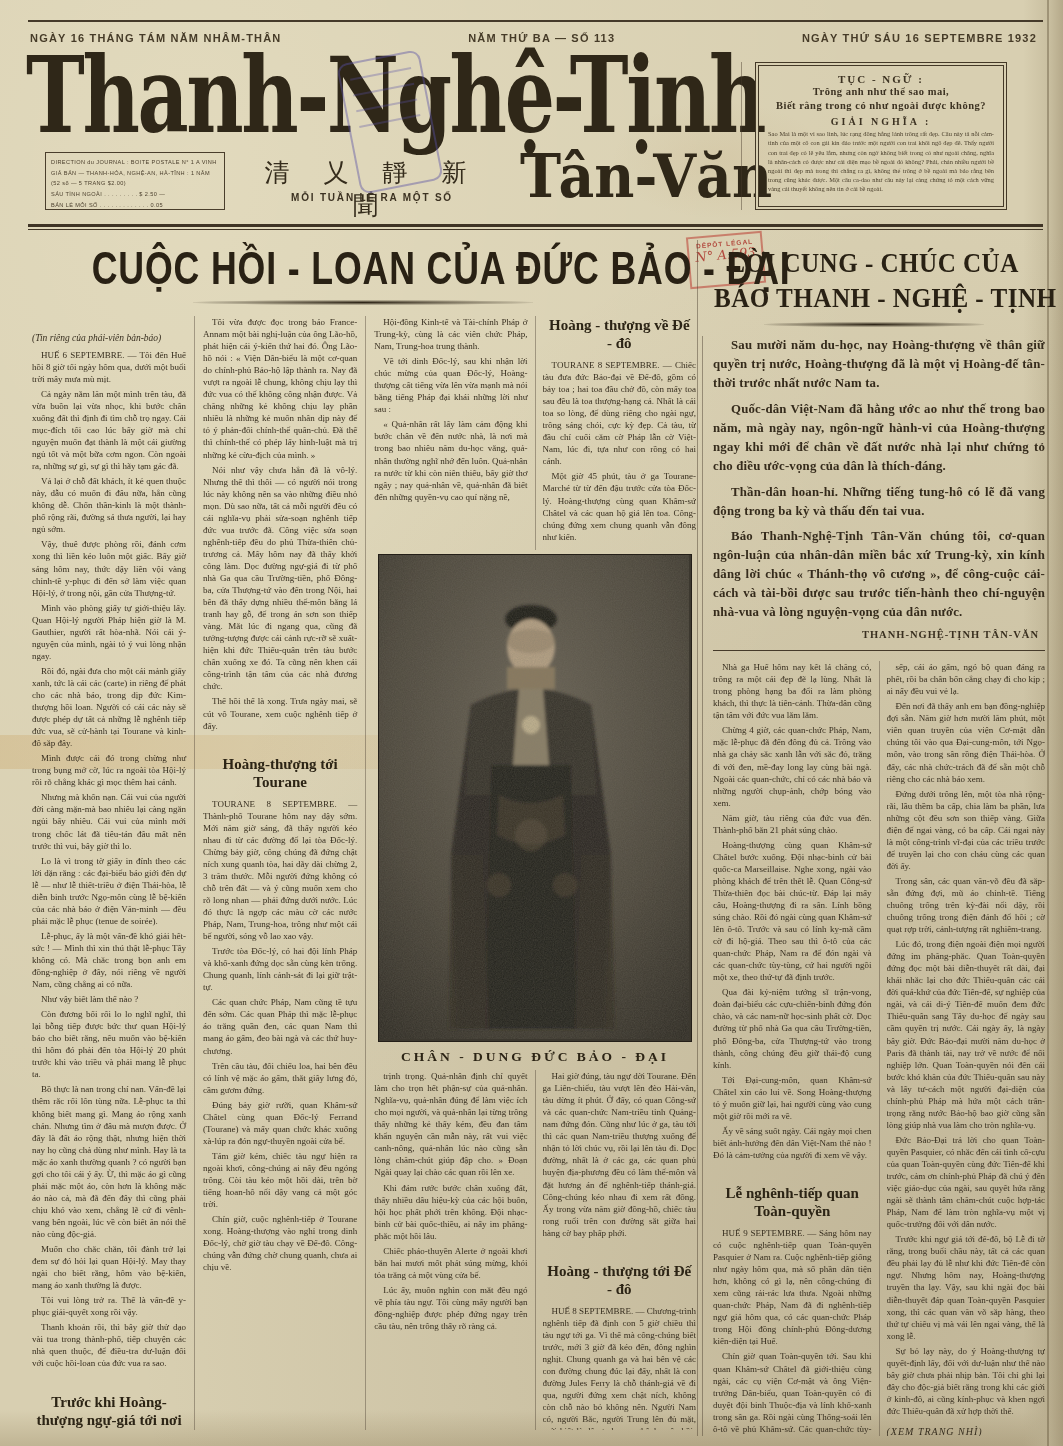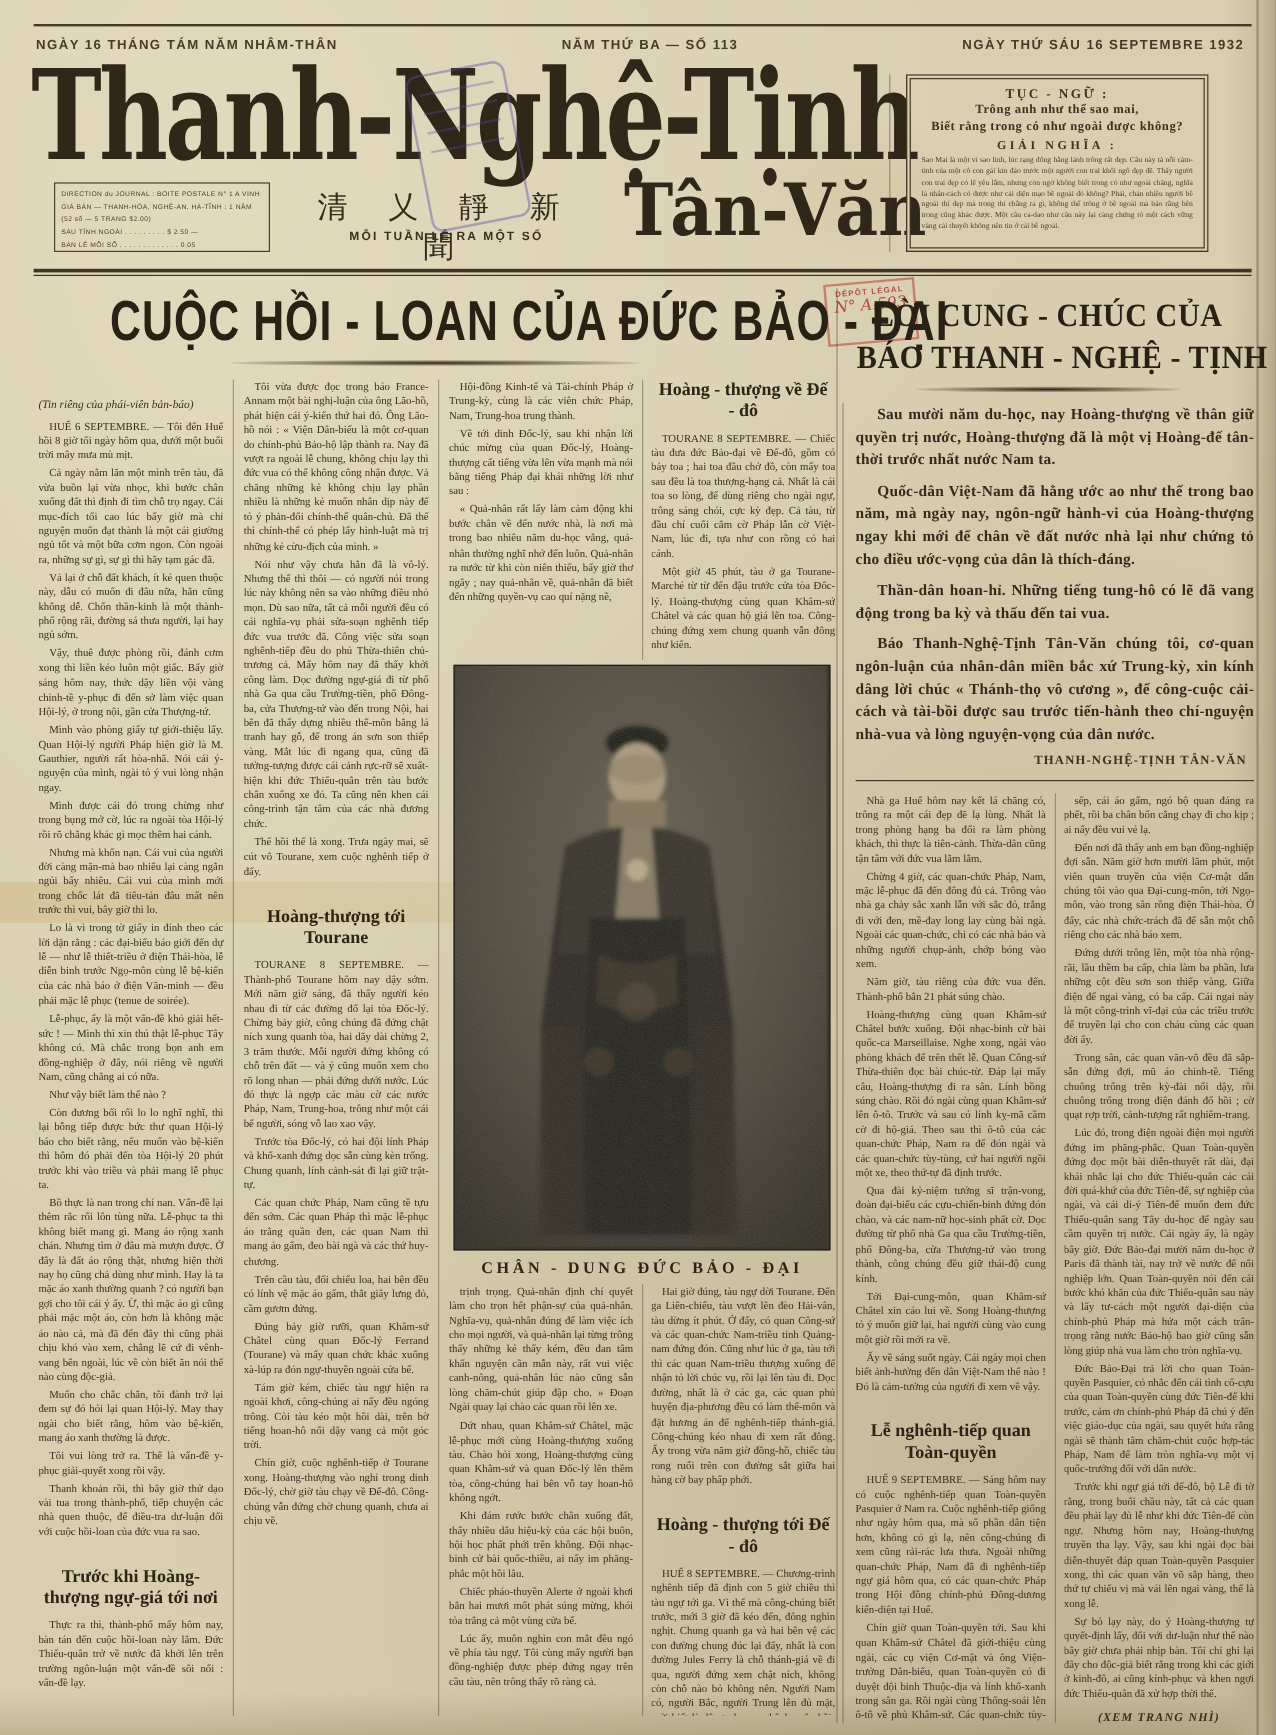--- a/index.html
+++ b/index.html
@@ -83,21 +83,21 @@
   
   .rsec{position:absolute;left:702px;top:336px;width:343px;height:1100px;border-left:1px solid rgba(70,58,44,.45);
     padding-left:10px;box-sizing:border-box;overflow:hidden;}
   .lead p{margin:0 0 7px;text-indent:18px;font-size:12.8px;font-weight:bold;line-height:1.48;
     text-align:justify;color:#352b1c;letter-spacing:.2px;}
   .sig{text-align:right;font-size:10.5px;font-weight:bold;letter-spacing:1px;margin:2px 6px 10px;color:#3a3020;}
   .rsep{height:1px;background:#453a2a;margin:0 0 10px;}
   .rcols{display:flex;height:822px;overflow:hidden;}
   .rcol{width:160px;overflow:hidden;}
   .rcol:first-child{padding-right:7px;margin-right:7px;border-right:1px solid rgba(70,58,44,.4);}
-  .pgref{text-align:center;font-size:10px;font-weight:bold;font-style:italic;letter-spacing:1px;margin-top:8px;}
+  .pgref{text-align:left;font-size:10px;font-weight:normal;font-style:italic;letter-spacing:1px;margin-top:8px;}
 </style>
 </head>
 <body>
 
 <div class="page">
 
   <div class="stain" style="left:0;top:735px;width:560px;height:34px;background:linear-gradient(90deg,rgba(193,141,62,.22),rgba(193,141,62,.05));"></div>
   <div class="stain" style="left:610px;top:100px;width:220px;height:120px;background:radial-gradient(ellipse,rgba(170,130,70,.10),transparent 70%);"></div>
 
   <div class="rule" style="left:28px;right:20px;top:20px;height:2px;"></div>
@@ -153,20 +153,21 @@
 
   <div class="leftcols smalltext">
     <div class="col">
       <p class="kick">(Tin riêng của phái-viên bản-báo)</p>
       <div>
           <p class="bp">HUẾ 6 SEPTEMBRE. — Tôi đến Huế hồi 8 giờ tối ngày hôm qua, dưới một buổi trời mây mưa mù mịt.</p>
           <p class="bp">Cả ngày nằm lăn một mình trên tàu, đã vừa buồn lại vừa nhọc, khi bước chân xuống đất thì định đi tìm chỗ trọ ngay. Cái mục-đích tối cao lúc bấy giờ mà chỉ nguyện muốn đạt thành là một cái giường ngủ tốt và một bữa cơm ngon. Còn ngoài ra, những sự gì, sự gì thì hãy tạm gác đã.</p>
           <p class="bp">Vả lại ở chỗ đất khách, ít kẻ quen thuộc này, dẫu có muốn đi đâu nữa, hẳn cũng không dễ. Chốn thần-kinh là một thành-phố rộng rãi, đường sá thưa người, lại hay ngủ sớm.</p>
           <p class="bp">Vậy, thuê được phòng rồi, đánh cơm xong thì liền kéo luôn một giấc. Bấy giờ sáng hôm nay, thức dậy liền vội vàng chỉnh-tề y-phục đi đến sở làm việc quan Hội-lý, ở trong nội, gần cửa Thượng-tứ.</p>
           <p class="bp">Mình vào phòng giấy tự giới-thiệu lấy. Quan Hội-lý người Pháp hiện giờ là M. Gauthier, người rất hòa-nhã. Nói cái ý-nguyện của mình, ngài tỏ ý vui lòng nhận ngay.</p>
+          <p class="bp">Rồi đó, ngài đưa cho một cái mảnh giấy xanh, tức là cái các (carte) in riêng để phát cho các nhà báo, trong dịp đức Kim-thượng hồi loan. Người có cái các này sẽ được phép dự tất cả những lễ nghênh tiếp đức vua, sẽ cử-hành tại Tourane và kinh-đô sắp đây.</p>
           <p class="bp">Mình được cái đó trong chừng như trong bụng mở cờ, lúc ra ngoài tòa Hội-lý rồi rõ chẳng khác gì mọc thêm hai cánh.</p>
           <p class="bp">Nhưng mà khốn nạn. Cái vui của người đời càng mặn-mà bao nhiêu lại càng ngắn ngủi bấy nhiêu. Cái vui của mình mới trong chốc lát đã tiêu-tán đâu mất nên trước thì vui, bây giờ thì lo.</p>
           <p class="bp">Lo là vì trong tờ giấy in đính theo các lời dặn rằng : các đại-biểu báo giới đến dự lễ — như lễ thiết-triều ở điện Thái-hòa, lễ diễn binh trước Ngọ-môn cùng lễ bệ-kiến của các nhà báo ở điện Văn-minh — đều phải mặc lễ phục (tenue de soirée).</p>
           <p class="bp">Lễ-phục, ấy là một vấn-đề khó giải hết-sức ! — Mình thì xin thú thật lễ-phục Tây không có. Mà chắc trong bọn anh em đồng-nghiệp ở đây, nói riêng về người Nam, cũng chẳng ai có nữa.</p>
           <p class="bp">Như vậy biết làm thế nào ?</p>
           <p class="bp">Còn đương bối rối lo lo nghĩ nghĩ, thì lại bỗng tiếp được bức thư quan Hội-lý báo cho biết rằng, nếu muốn vào bệ-kiến thì hôm đó phải đến tòa Hội-lý 20 phút trước khi vào triều và phải mang lễ phục ta.</p>
           <p class="bp">Bồ thực là nan trong chí nan. Vấn-đề lại thêm rắc rối lôn tùng nữa. Lễ-phục ta thì không biết mang gì. Mang áo rộng xanh chán. Nhưng tìm ở đâu mà mượn được. Ở đây là đất áo rộng thật, nhưng hiện thời nay họ cũng chả dùng như mình. Hay là ta mặc áo xanh thường quanh ? có người bạn gợi cho tôi cái ý ấy. Ừ, thì mặc áo gì cũng phải mặc một áo, còn hơn là không mặc áo nào cả, mà đã đến đây thì cũng phải chịu khó vào xem, chẳng lẽ cứ đi vênh-vang bên ngoài, lúc về còn biết ăn nói thế nào cùng độc-giả.</p>
           <p class="bp">Muốn cho chắc chắn, tôi đành trở lại đem sự đó hỏi lại quan Hội-lý. May thay ngài cho biết rằng, hôm vào bệ-kiến, mang áo xanh thường là được.</p>
           <p class="bp">Tôi vui lòng trở ra. Thế là vấn-đề y-phục giải-quyết xong rồi vậy.</p>
           <p class="bp">Thanh khoản rồi, thì bây giờ thử dạo vài tua trong thành-phố, tiếp chuyện các nhà quen thuộc, để điều-tra dư-luận đối với cuộc hồi-loan của đức vua ra sao.</p>
@@ -246,21 +247,20 @@
             <path d="M 232 300 L 236 474 L 196 474 L 202 300 Z" fill="#302b23" opacity=".8"></path>
           </g>
           <rect width="310" height="484" fill="transparent" filter="url(#gr)"></rect>
         </svg>
       </div>
       <div class="caption">CHÂN - DUNG  ĐỨC  BẢO - ĐẠI</div>
       <div class="midbot">
         <div class="mcol">
           <div>
               <p class="bp">trịnh trọng. Quả-nhân định chí quyết làm cho trọn hết phận-sự của quả-nhân. Nghĩa-vụ, quả-nhân đúng để làm việc ích cho mọi người, và quả-nhân lại từng trông thấy những kẻ thấy kém, đều đan tâm khẩn nguyện cần mẫn này, rất vui việc canh-nông, quả-nhân lúc nào cũng sẵn lòng chăm-chút giúp đập cho. » Đoạn Ngài quay lại chào các quan rồi lên xe.</p>
-              <p class="bp">Dứt nhau, quan Khâm-sứ Châtel, mặc lễ-phục mới cùng Hoàng-thượng xuống tàu. Chào hỏi xong, Hoàng-thượng cùng quan Khâm-sứ và quan Đốc-lý lên thềm tòa, công-chúng hai bên vỗ tay hoan-hô không ngớt.</p>
               <p class="bp">Khi đám rước bước chân xuống đất, thấy nhiều dâu hiệu-kỳ của các hội buôn, hội học phất phới trên không. Đội nhạc-binh cử bài quốc-thiều, ai nấy im phăng-phắc một hồi lâu.</p>
               <p class="bp">Chiếc pháo-thuyền Alerte ở ngoài khơi bắn hai mươi mốt phát súng mừng, khói tỏa trắng cả một vùng cửa bể.</p>
               <p class="bp">Lúc ấy, muôn nghìn con mắt đều ngó về phía tàu ngự. Tôi cùng mấy người bạn đồng-nghiệp được phép đứng ngay trên cầu tàu, nên trông thấy rõ ràng cả.</p>
             </div>
         </div>
         <div class="mcol">
           <div>
               <p class="bp">Hai giờ đúng, tàu ngự dời Tourane. Đến ga Liên-chiểu, tàu vượt lên đèo Hải-vân, tàu dừng ít phút. Ở đấy, có quan Công-sứ và các quan-chức Nam-triều tỉnh Quảng-nam đứng đón. Cũng như lúc ở ga, tàu tới thì các quan Nam-triều thượng xuống để nhận tỏ lời chúc vụ, rồi lại lên tàu đi. Dọc đường, nhất là ở các ga, các quan phủ huyện địa-phương đều có làm thể-môn và đặt hương án để nghênh-tiếp thánh-giá. Công-chúng kéo nhau đi xem rất đông. Ấy trong vừa năm giờ đồng-hồ, chiếc tàu rong ruổi trên con đường sắt giữa hai hàng cờ bay phấp phới.</p>
             </div>
           <h3 class="subhead sm">Hoàng - thượng tới Đế - đô</h3>

